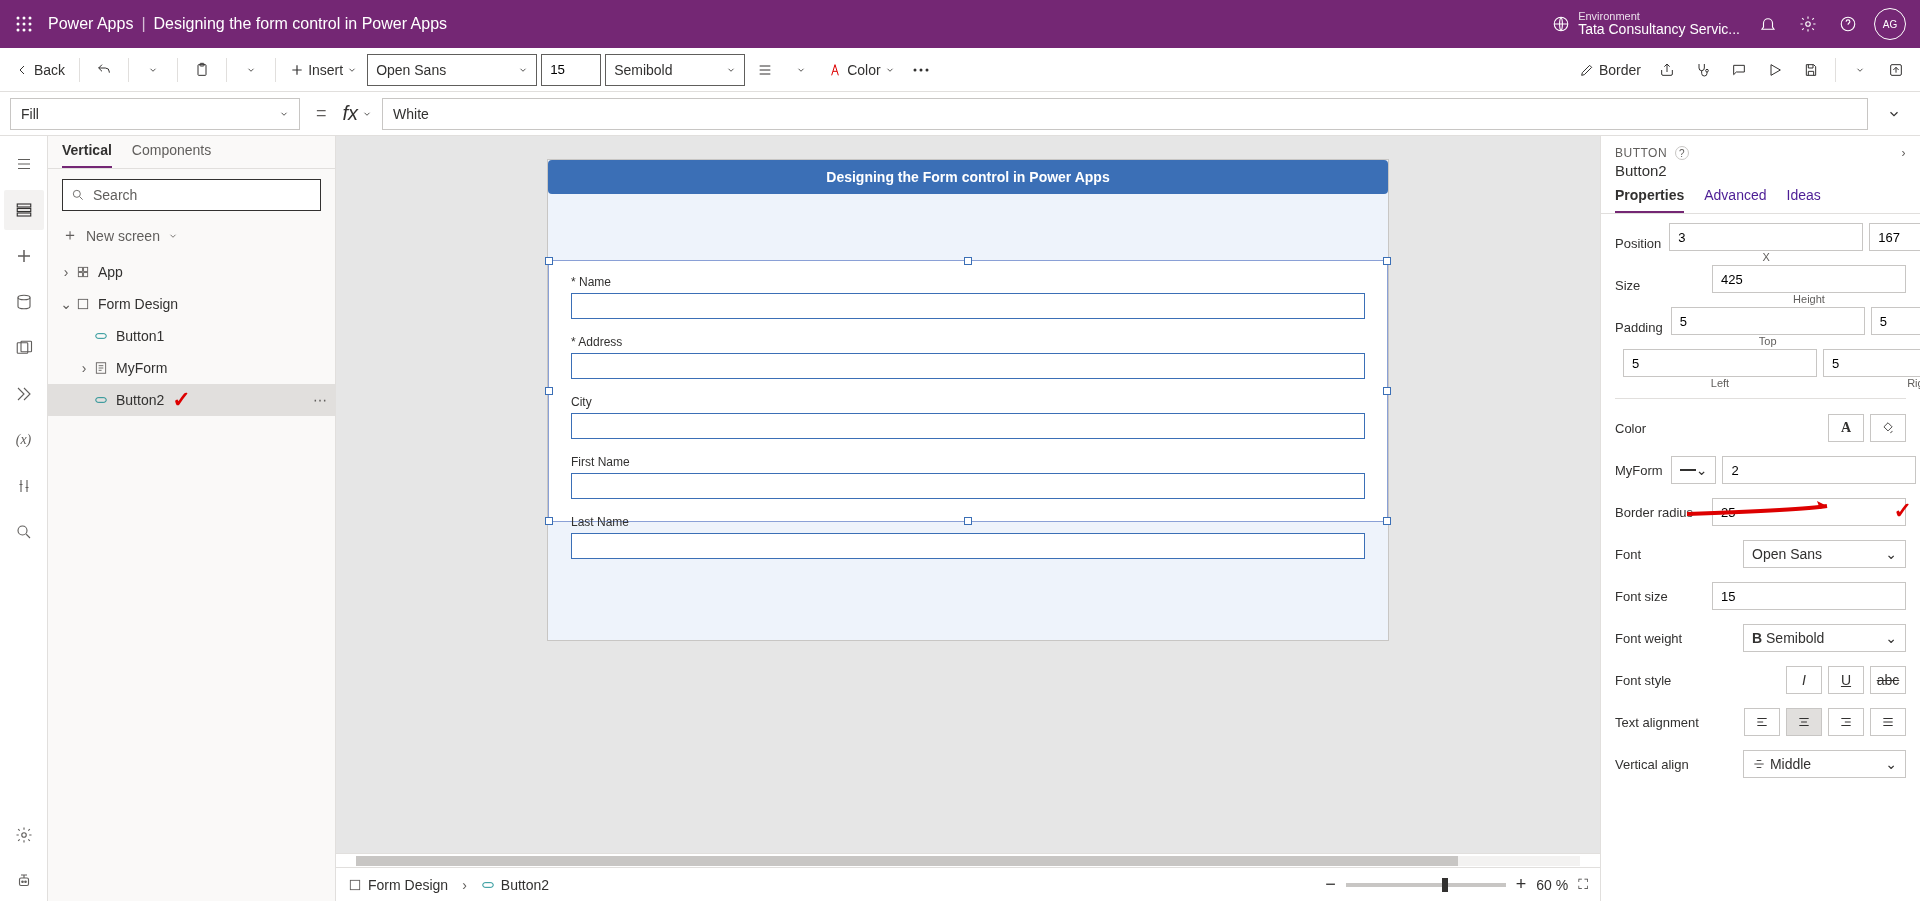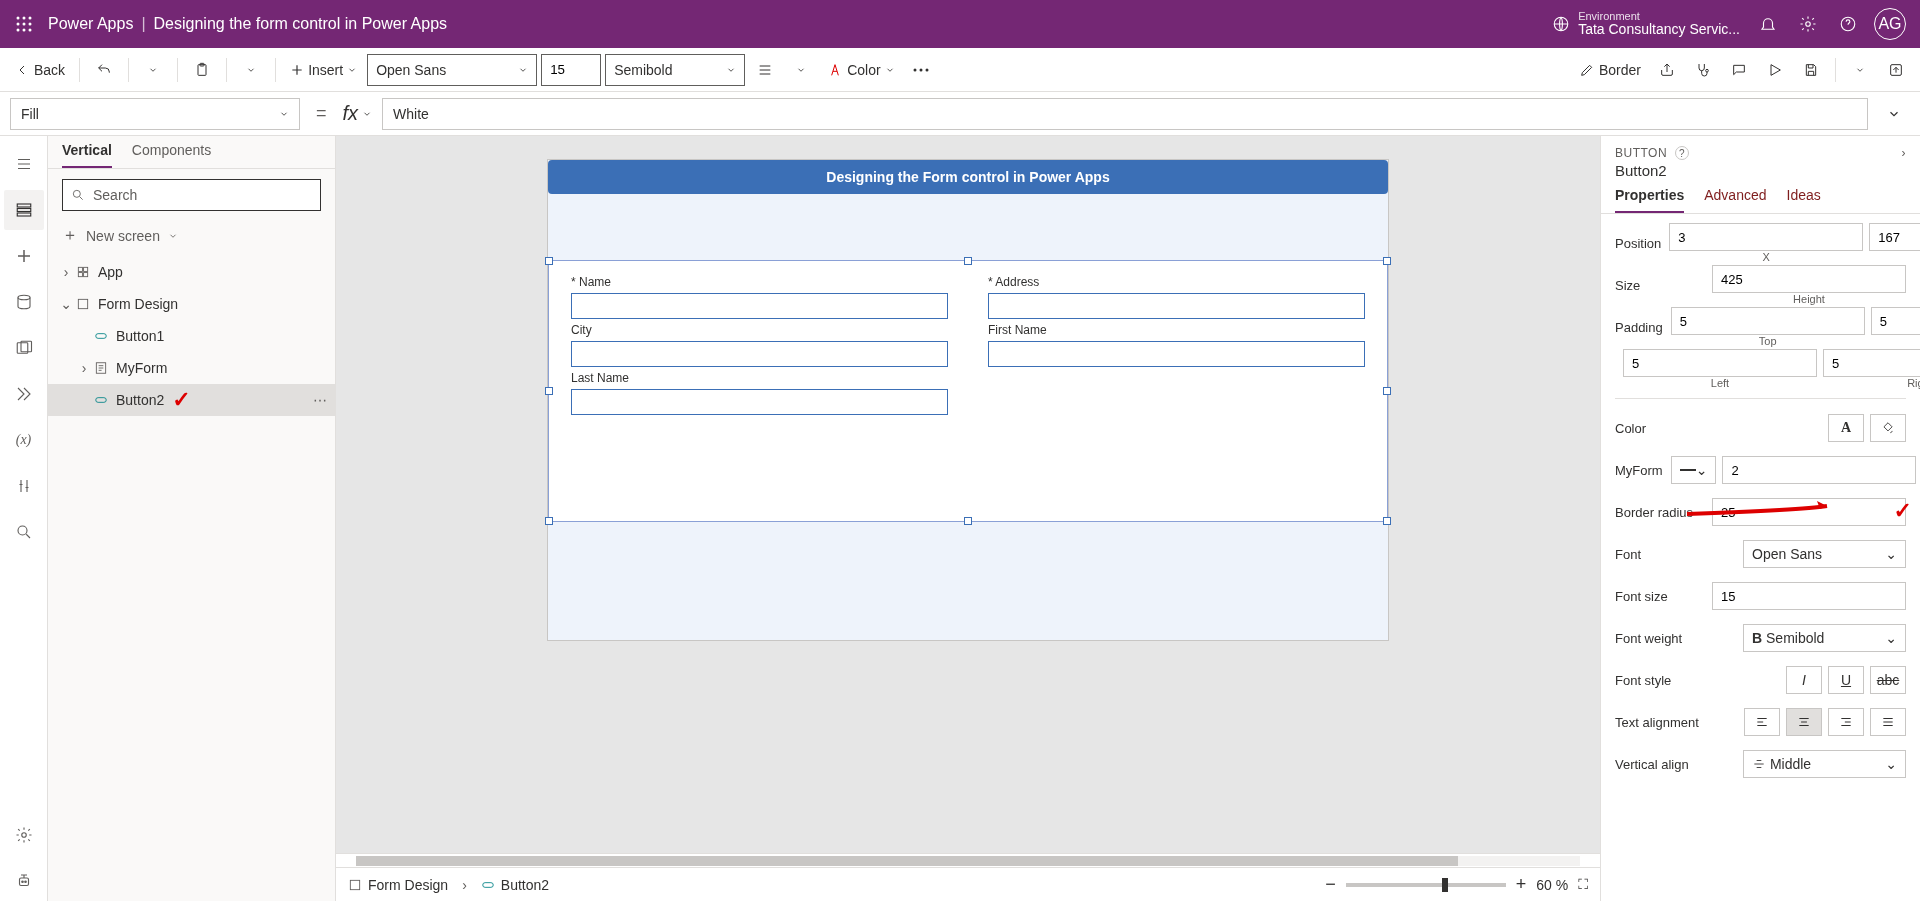--- a/index.html
+++ b/index.html
@@ -9,21 +9,21 @@
   .topbar { background: #742774; height: 48px; display: flex; align-items: center; color: #fff; padding: 0 8px; }
   .topbar .waffle { width: 32px; height: 32px; display: flex; align-items: center; justify-content: center; cursor: pointer; }
   .topbar .title { font-size: 16px; margin-left: 8px; display: flex; align-items: center; gap: 8px; }
   .topbar .title .sep { opacity: .7; }
   .topbar .spacer { flex: 1; }
   .topbar .env { display: flex; align-items: center; gap: 8px; margin-right: 8px; }
   .topbar .env-text { line-height: 1.1; }
   .topbar .env-text .lbl { font-size: 11px; opacity: .85; }
   .topbar .env-text .val { font-size: 14px; }
   .topbar .icon-btn { width: 40px; height: 48px; display: flex; align-items: center; justify-content: center; cursor: pointer; }
-  .topbar .avatar { width: 32px; height: 32px; border: 1px solid #fff; border-radius: 50%; display: flex; align-items: center; justify-content: center; font-size: 16px; margin: 0 6px; cursor: pointer; }
+  .topbar .avatar { width: 32px; height: 32px; border: 1px solid #fff; border-radius: 50%; display: flex; align-items: center; justify-content: center; font-size: 10px; margin: 0 6px; cursor: pointer; }
 
   
   .cmdbar { background: #fff; height: 44px; border-bottom: 1px solid #e1dfdd; display: flex; align-items: center; padding: 0 8px; gap: 4px; }
   .cmdbar .ibtn { height: 32px; min-width: 32px; display: flex; align-items: center; justify-content: center; cursor: pointer; border-radius: 2px; padding: 0 6px; gap: 4px; }
   .cmdbar .divider { width: 1px; height: 24px; background: #e1dfdd; margin: 0 4px; }
   .cmdbar .back-lbl { font-size: 14px; }
   .cmdbar .dd { height: 32px; border: 1px solid #605e5c; display: flex; align-items: center; padding: 0 8px; gap: 8px; cursor: pointer; background: #fff; }
   .cmdbar .fontdd { width: 170px; }
   .cmdbar .sizein { width: 60px; height: 32px; border: 1px solid #605e5c; padding: 0 8px; }
   .cmdbar .weightdd { width: 140px; }
@@ -63,39 +63,39 @@
   .tree .node .more { margin-left: auto; color: #605e5c; }
   .checkmark { color: #d00; font-size: 22px; font-weight: bold; margin-left: 8px; }
 
   
   .canvaswrap { flex: 1; display: flex; flex-direction: column; background: #e6e6e6; position: relative; }
   .stage { flex: 1; display: flex; align-items: flex-start; justify-content: center; padding: 24px 0; overflow: hidden; }
   .screen { width: 840px; height: 480px; background: #eef3fb; box-shadow: 0 0 0 1px #c8c6c4; position: relative; }
   .screen .header { background: #3b6fb6; color: #fff; height: 34px; display: flex; align-items: center; justify-content: center; font-weight: 600; margin: 0; border-radius: 4px; }
   .formarea { border: 1px solid #8aa0d6; background: #fff; position: absolute; left: 0; right: 0; top: 100px; height: 262px; padding: 14px 22px; }
   .sel-handle { width: 8px; height: 8px; background: #fff; border: 1px solid #3b6fb6; position: absolute; }
-  .fields { display: grid; grid-template-columns: repeat(2, 1fr); gap: 4px 40px; }
+  .fields { display: grid; grid-template-columns: repeat(1, 1fr); gap: 16px 40px; }
   .field .flabel { font-size: 12px; color: #323130; margin-bottom: 4px; display: block; }
   .field .finput { width: 100%; height: 26px; border: 1px solid #3b6fb6; background: #fff; }
 
   .bottombar { height: 34px; background: #fff; border-top: 1px solid #e1dfdd; display: flex; align-items: center; padding: 0 12px; gap: 14px; }
   .bottombar .crumb { display: flex; align-items: center; gap: 6px; cursor:pointer; }
   .bottombar .bspacer { flex: 1; }
   .bottombar .zoom { display: flex; align-items: center; gap: 10px; }
   .slider { width: 160px; height: 4px; background: #c8c6c4; position: relative; }
   .slider .thumb { width: 6px; height: 14px; background: #323130; position: absolute; top: -5px; left: 60%; }
 
   
   .props { width: 320px; background: #fff; border-left: 1px solid #e1dfdd; display: flex; flex-direction: column; overflow: hidden; }
   .props .ptype { display: flex; align-items: center; gap: 8px; padding: 10px 14px 2px; color: #605e5c; font-size: 12px; letter-spacing: .5px; }
   .props .ptype .q { border:1px solid #c8c6c4; border-radius:50%; width:14px; height:14px; display:flex; align-items:center; justify-content:center; font-size:10px; cursor:pointer; }
   .props .ptype .propchev { margin-left:auto; cursor:pointer; }
   .props .pname { padding: 0 14px 8px; font-size: 15px; }
   .props .ptabs { display: flex; gap: 20px; padding: 0 14px; border-bottom: 1px solid #e1dfdd; }
-  .props .ptab { padding-bottom: 8px; cursor: pointer; color: #7f1d1d; }
+  .props .ptab { padding-bottom: 8px; cursor: pointer; color: #4c1d95; }
   .props .ptab.active { color: #323130; border-bottom: 2px solid #742774; font-weight: 600; }
   .props .plist { flex: 1; overflow: auto; padding: 8px 14px 25px; }
   .prow { display: flex; align-items: center; min-height: 42px; gap: 8px; }
   .prow .plabel { width: 120px; font-size: 13px; color: #323130; }
   .prow .pcontrols { flex: 1; display: flex; gap: 6px; }
   .pin { flex:1; height: 28px; border: 1px solid #c8c6c4; padding: 0 8px; font-size: 13px; background:#fff; }
   .psublabel { font-size: 11px; color: #605e5c; text-align: center; }
   .subrow { display:flex; gap:6px; }
   .subrow > div { flex:1; }
   .swatch { width:36px; height:28px; border:1px solid #c8c6c4; display:flex; align-items:center; justify-content:center; cursor:pointer; }

